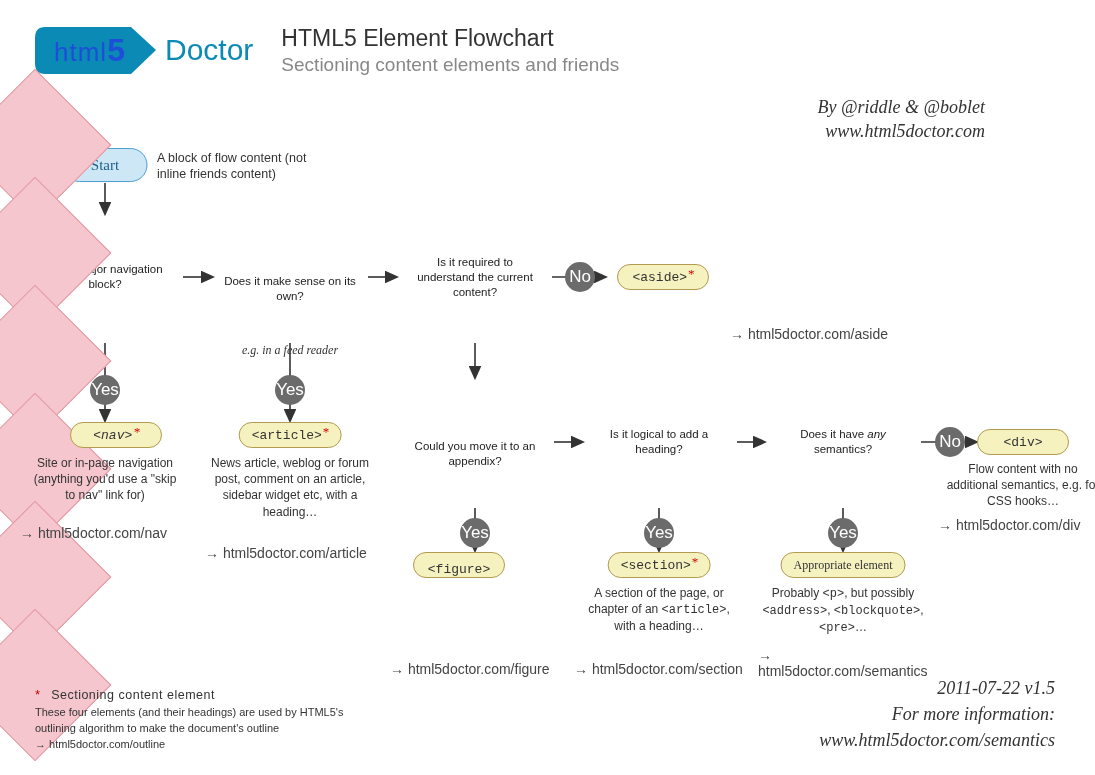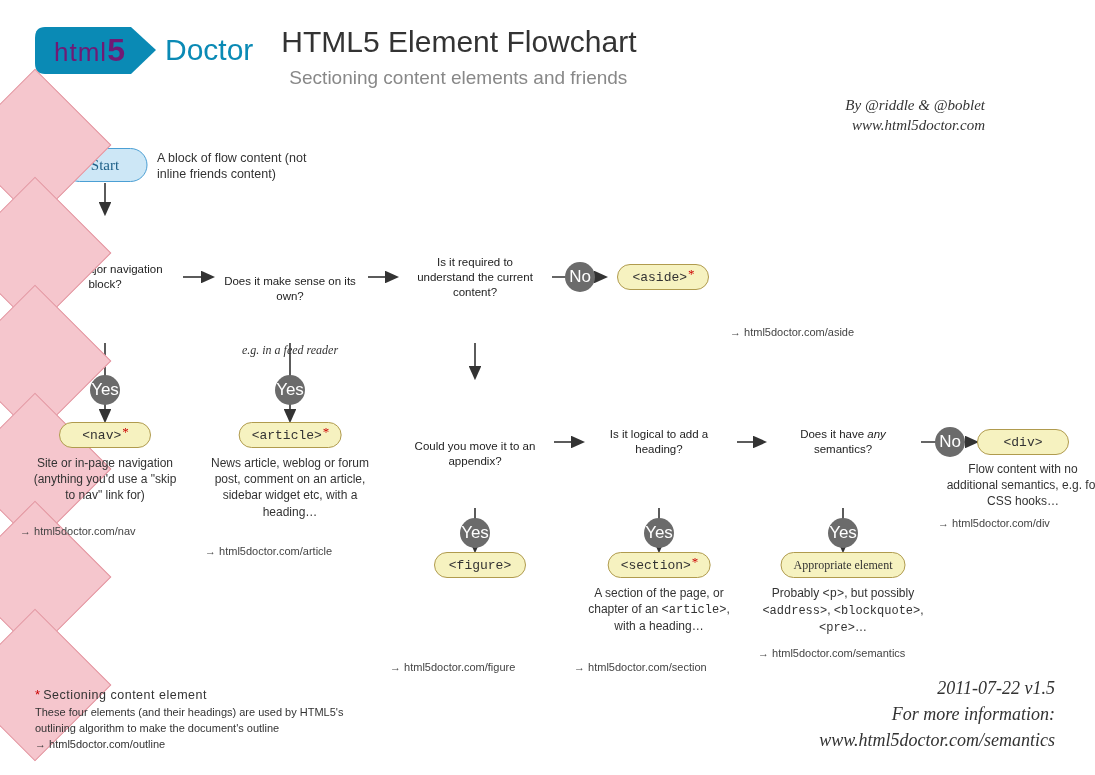--- a/index.html
+++ b/index.html
@@ -22,27 +22,27 @@
     font-family:"Trebuchet MS","Lucida Grande",Arial,sans-serif;
     color:var(--text);
     position:relative;
     background:#fff;
   }
   
   .header{display:flex;gap:28px;align-items:flex-start;}
   .logo{display:flex;align-items:center;gap:10px;}
   .logo-mark{
     width:120px;height:50px;display:flex;align-items:center;justify-content:center;
-    color:#701a75;font-size:26px;
+    color:#1d4ed8;font-size:26px;
   }
   .logo-mark svg{position:absolute;}
   .logo-text{color:var(--teal);font-size:30px;font-weight:300;}
-  .titles .title{font-size:30px;color:var(--text);margin:0 0 2px;font-weight:normal}
-  .titles .subtitle{font-size:19px;color:#888;margin:8px;font-weight:normal}
-  .byline{text-align:right;position:absolute;right:110px;top:95px;font-size:15px;font-style:italic;font-family:Georgia,serif;line-height:1.35;}
+  .titles .title{font-size:23px;color:var(--text);margin:0 0 2px;font-weight:normal}
+  .titles .subtitle{font-size:19px;color:#888;margin:0;font-weight:normal}
+  .byline{text-align:right;position:absolute;right:110px;top:95px;font-size:18px;font-style:italic;font-family:Georgia,serif;line-height:1.35;}
 
   
   .canvas{position:absolute;left:35px;top:145px;right:35px;bottom:80px;}
 
   .node{position:absolute;transform:translate(-50%,-50%);}
 
   .start{
     width:85px;height:34px;border:1.5px solid var(--blue-stroke);background:var(--blue-fill);
     border-radius:18px;display:flex;align-items:center;justify-content:center;
     font-family:Georgia,serif;font-size:15px;color:#1c5f87;
@@ -69,28 +69,28 @@
     position:absolute;transform:translate(-50%,-50%);
     border:1.5px solid var(--yellow-stroke);background:var(--yellow);border-radius:14px;
     min-width:92px;height:26px;padding:0 12px;display:flex;align-items:center;justify-content:center;
     font-family:"Courier New",monospace;font-size:13px;white-space:nowrap;
   }
   .result .ast{color:#c00;font-family:"Trebuchet MS";position:relative;top:-3px;left:1px;}
   .result-wide{min-width:100px;font-family:"Trebuchet MS";font-size:12px;}
 
   .desc{position:absolute;transform:translate(-50%,0);width:155px;text-align:center;font-size:12px;line-height:1.35;}
   .desc code,.byline code{font-family:"Courier New",monospace;font-size:12px;}
-  .link{position:absolute;transform:translate(-50%,0);width:170px;text-align:center;font-size:11px;color:#444;}
+  .link{position:absolute;transform:translate(-50%,0);width:170px;text-align:center;font-size:14px;color:#444;}
   .link-left{text-align:left;transform:none;}
 
   .aside-desc{position:absolute;width:175px;font-size:12px;line-height:1.4;}
 
   .footnote{position:absolute;left:35px;bottom:22px;font-size:11px;line-height:1.45;width:330px;}
   .footnote .star{color:#c00;font-size:13px;}
-  .footnote .title{font-size:12.5px;letter-spacing:0.5px;}
+  .footnote .title{font-size:12.5px;letter-spacing:0.5px;margin-left:8px;}
   .version{position:absolute;right:40px;bottom:22px;text-align:right;font-family:Georgia,serif;font-style:italic;font-size:18px;line-height:1.45;}
 
   
   svg.arrows{position:absolute;left:0;top:0;width:100%;height:100%;pointer-events:none;}
 </style>
 </head>
 <body>
 
 <div class="header">
   <div class="logo">
@@ -179,29 +179,29 @@
   <div class="diamond" style="left:808px;top:297px;"></div>
   <div class="diamond-label" style="left:808px;top:297px;"><span>Does it have <i>any</i> semantics?</span></div>
 
   <div class="badge" style="left:70px;top:245px;">Yes</div>
   <div class="badge" style="left:255px;top:245px;">Yes</div>
   <div class="badge" style="left:440px;top:388px;">Yes</div>
   <div class="badge" style="left:624px;top:388px;">Yes</div>
   <div class="badge" style="left:808px;top:388px;">Yes</div>
   <div class="badge" style="left:915px;top:297px;">No</div>
 
-  <div class="result" style="left:70px;top:290px;">
+  <div class="result" style="left:81px;top:290px;font-style:italic;">
       <span>&lt;nav&gt;</span>
       <span class="ast">*</span>
     </div>
   <div class="result" style="left:255px;top:290px;">
       <span>&lt;article&gt;</span>
       <span class="ast">*</span>
     </div>
-  <div class="result" style="left:445px;top:420px;">
+  <div class="result" style="left:424px;top:420px;align-items:flex-end;">
       <span>&lt;figure&gt;</span>
     </div>
   <div class="result" style="left:624px;top:420px;">
       <span>&lt;section&gt;</span>
       <span class="ast">*</span>
     </div>
   <div class="result result-wide" style="left:808px;top:420px;">Appropriate element</div>
   <div class="result" style="left:988px;top:297px;">&lt;div&gt;</div>
 
   <div class="desc" style="left:70px;top:310px;">Site or in-page navigation (anything you'd use a "skip to nav" link for)</div>

